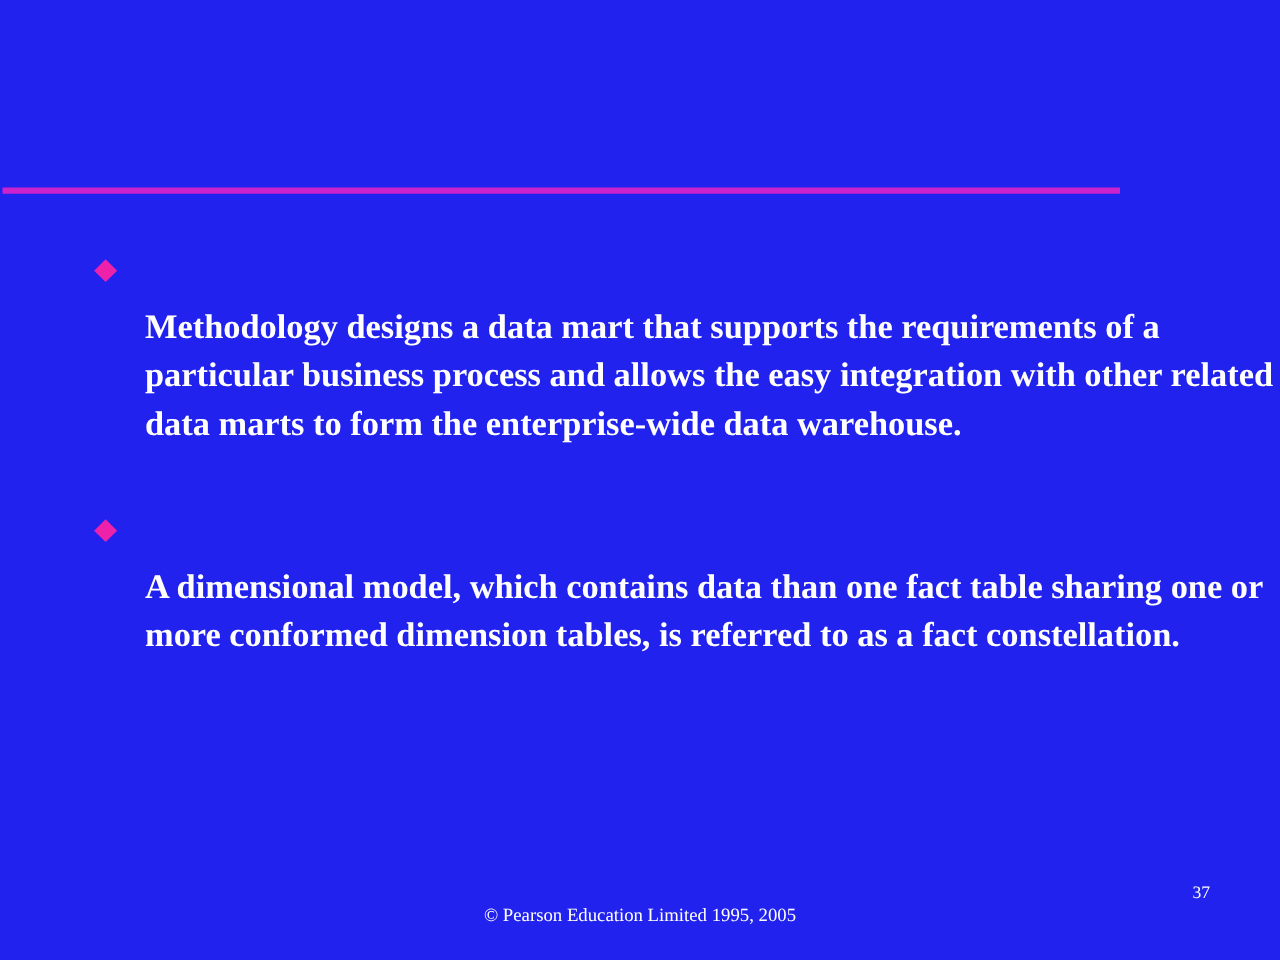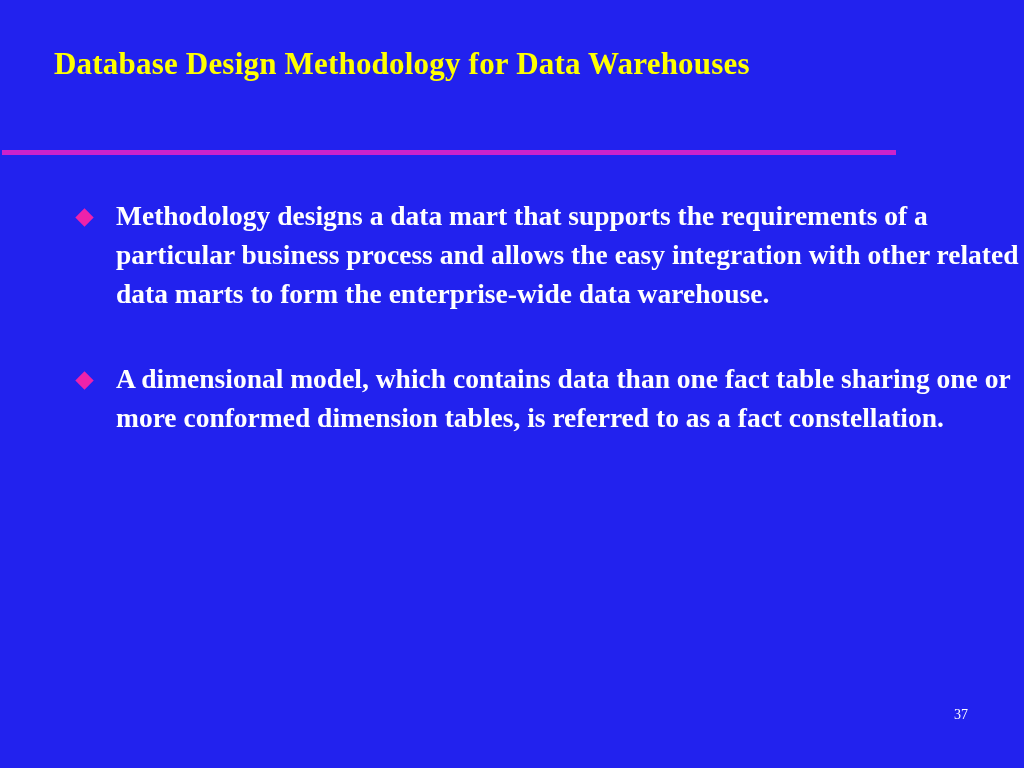--- a/index.html
+++ b/index.html
@@ -66,20 +66,21 @@
     background: #ee22aa;
     transform: rotate(45deg);
   }
   .bullet-text {
     flex: 1 1 auto;
     color: #ffffff;
     font-family: "Liberation Serif", serif;
     font-weight: bold;
     font-size: 27.5px;
     line-height: 1.42;
+    margin-top: 45px;
   }
   .bullet-1 .bullet-text { width: 880px; }
   .bullet-2 .bullet-text { width: 905px; }
   .footer-copyright {
     position: absolute;
     left: 0;
     top: 725px;
     width: 1024px;
     text-align: center;
     color: #ffffff;
@@ -93,33 +94,33 @@
     color: #ffffff;
     font-family: "Liberation Serif", serif;
     font-size: 14px;
   }
 </style>
 </head>
 <body>
 
 <div class="slide">
 
-  <div class="slide-title">Database Design Methodology for Data Warehouses</div>
 
   <div class="title-rule"></div>
 
   <div class="body-block">
 
     <div class="bullet-row bullet-1">
       <div class="bullet-marker"><span class="diamond"></span></div>
       <div class="bullet-text">Methodology designs a data mart that supports the requirements of a particular business process and allows the easy integration with other related data marts to form the enterprise-wide data warehouse.</div>
     </div>
 
     <div class="bullet-row bullet-2">
       <div class="bullet-marker"><span class="diamond"></span></div>
       <div class="bullet-text">A dimensional model, which contains data than one fact table sharing one or more conformed dimension tables, is referred to as a fact constellation.</div>
     </div>
 
   </div>
 
+  <div class="footer-copyright">© Pearson Education Limited 1995, 2005</div>
   <div class="page-number">37</div>
 
 </div>
 
 </body></html>

